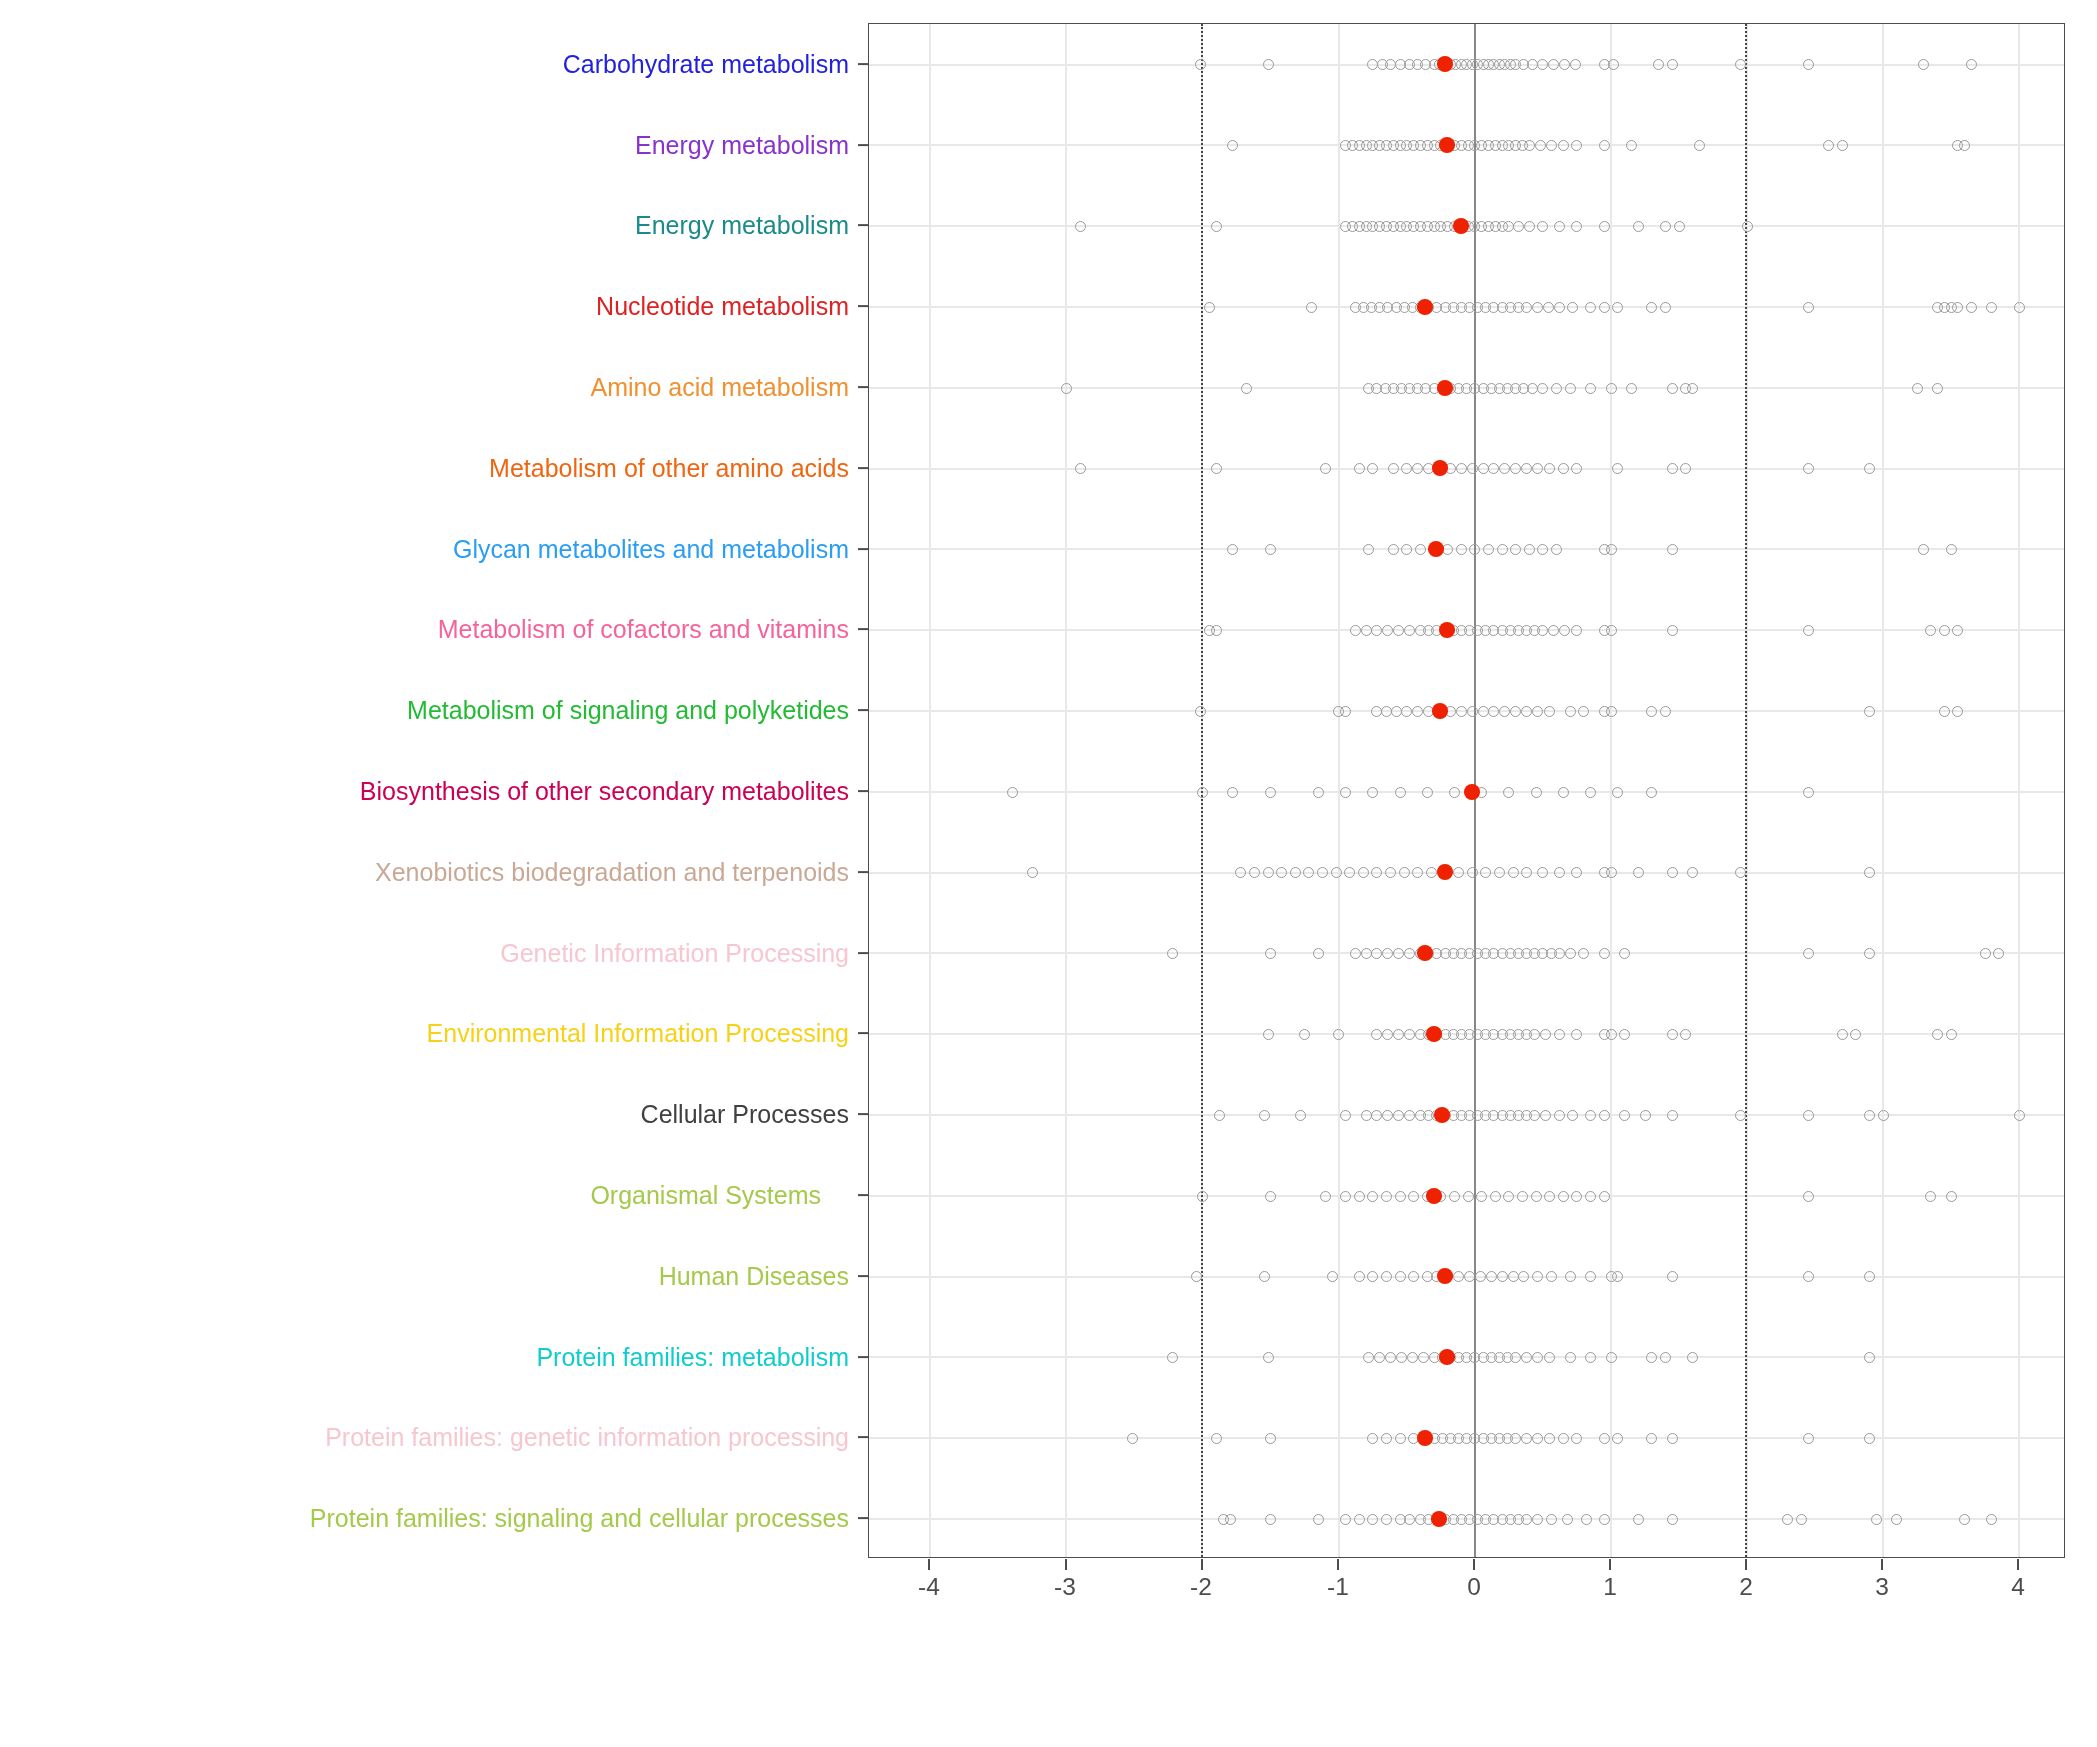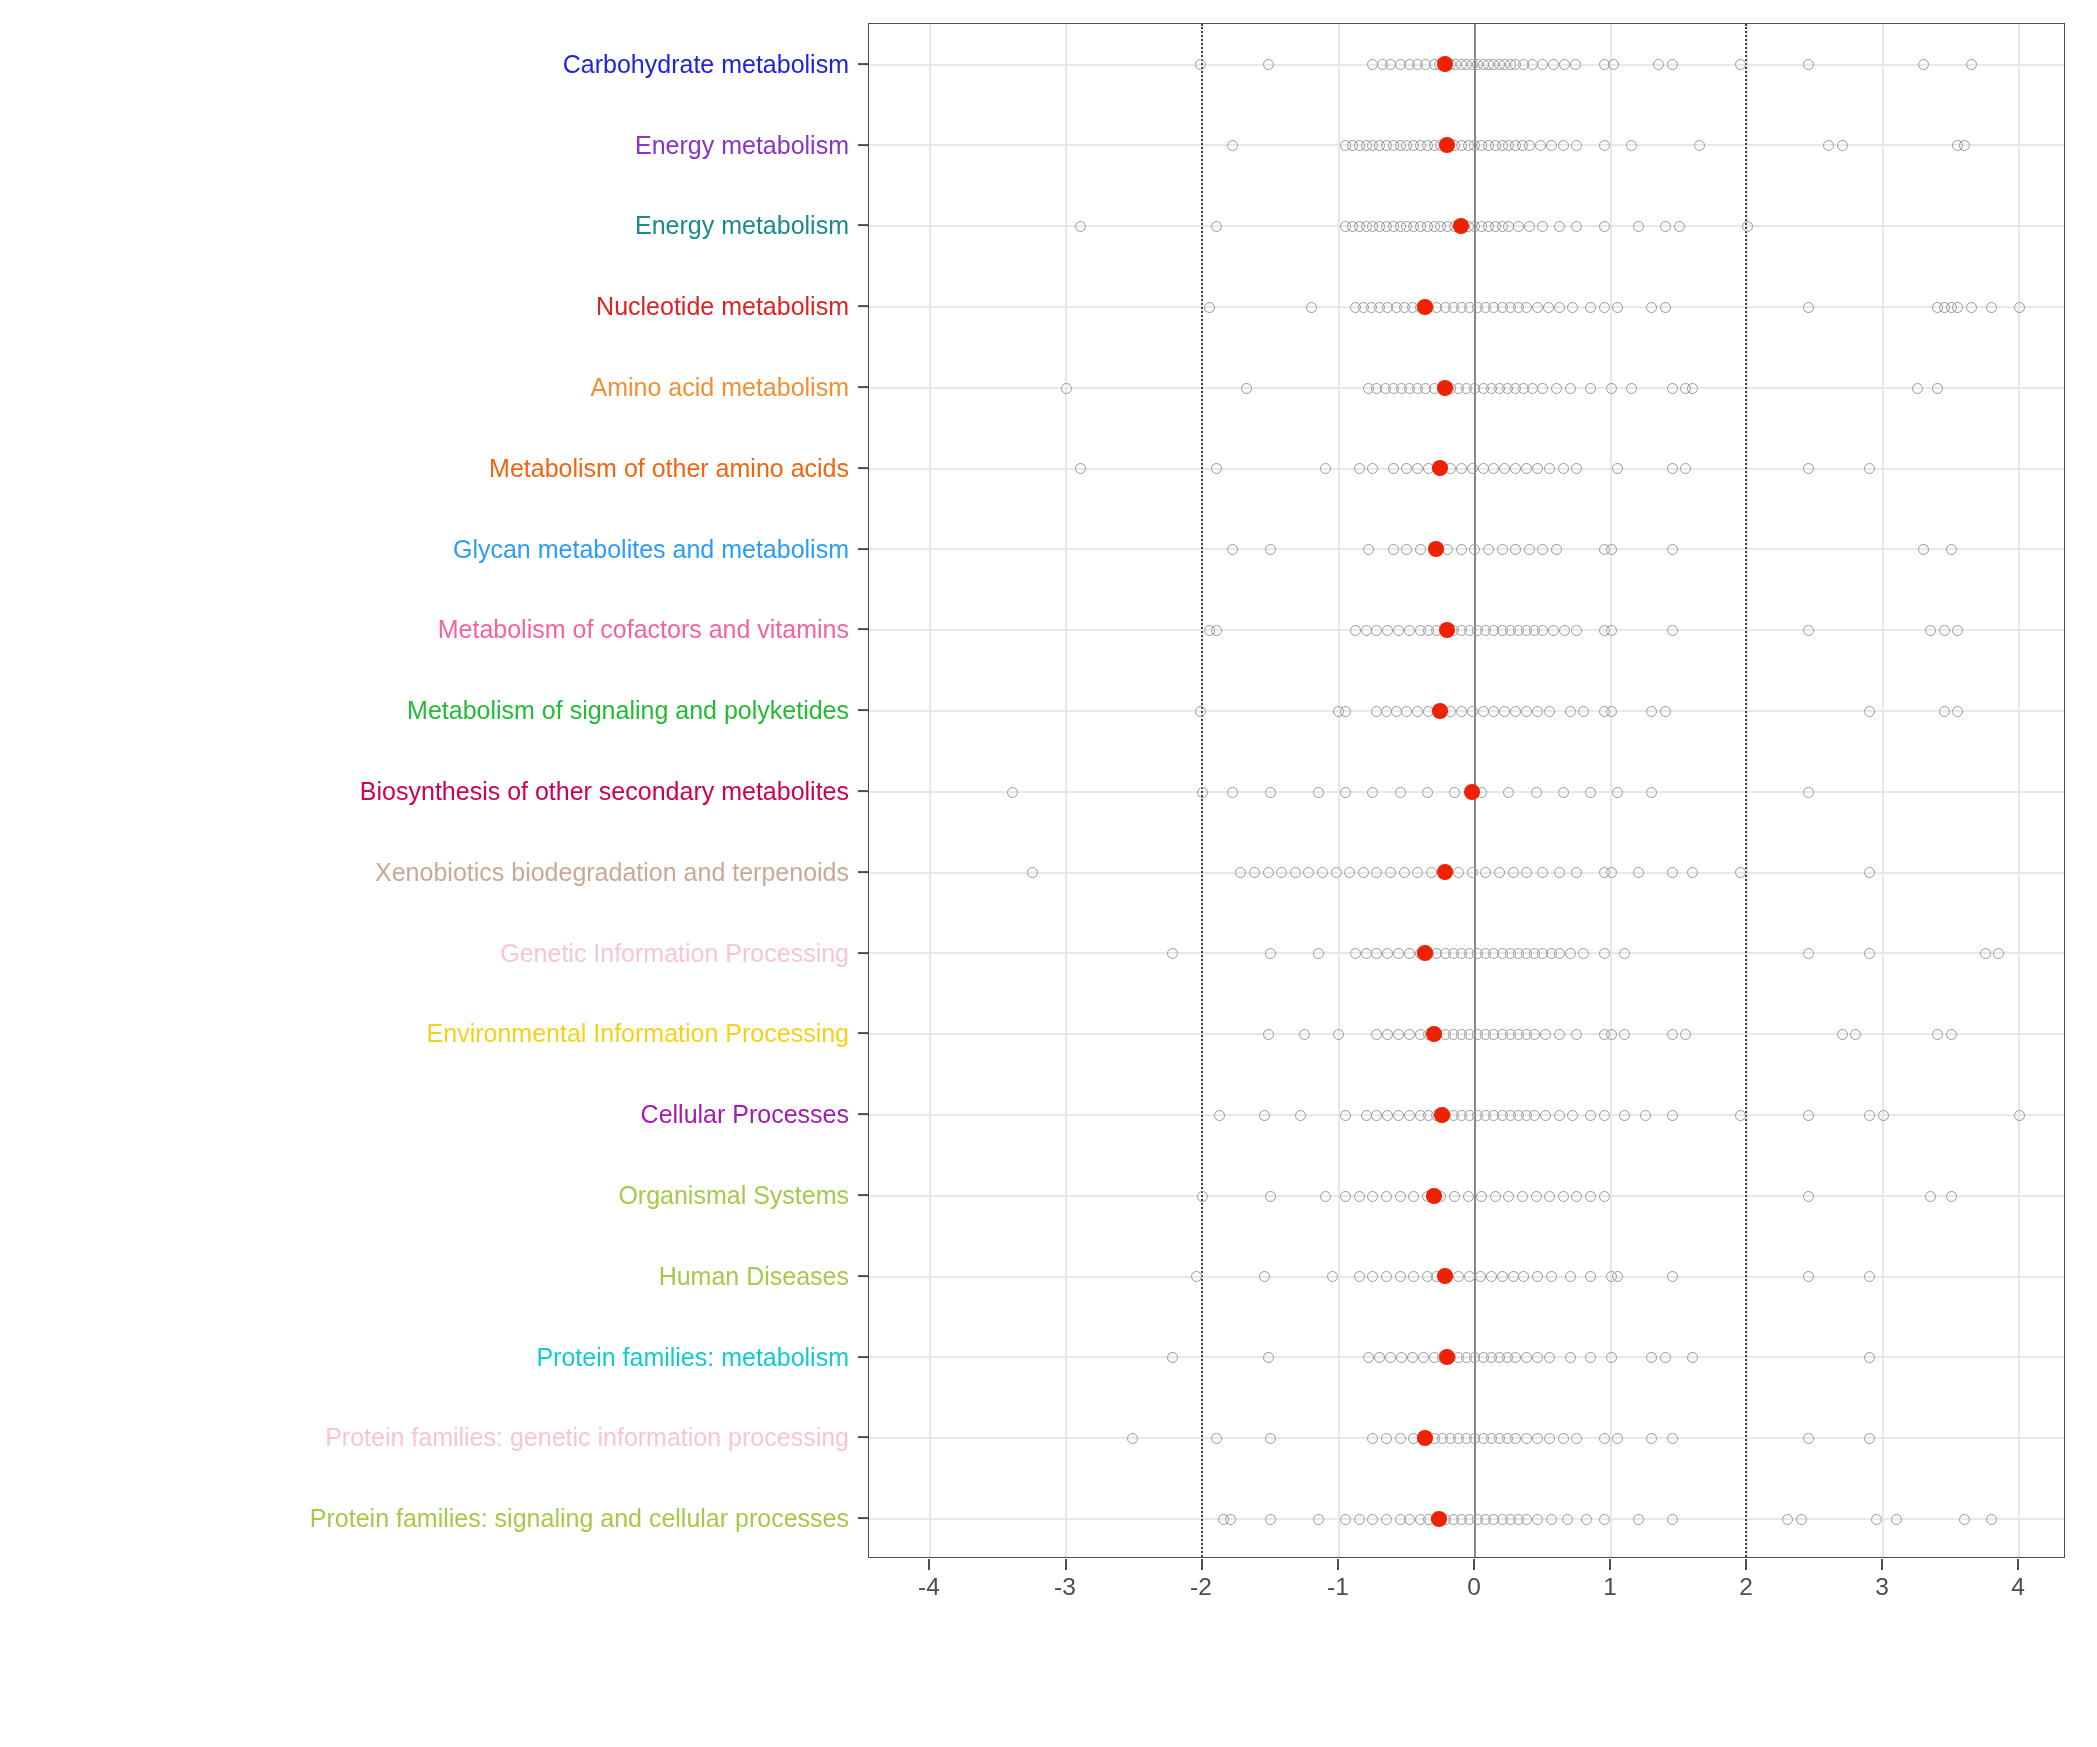--- a/index.html
+++ b/index.html
@@ -843,23 +843,23 @@
       <div class="ylabel" style="color: rgb(34, 187, 51); right: 1248px; top: 710px;">Metabolism of signaling and polyketides</div>
       <div class="ytick" style="top: 710px;"></div>
       <div class="ylabel" style="color: rgb(204, 0, 85); right: 1248px; top: 791px;">Biosynthesis of other secondary metabolites</div>
       <div class="ytick" style="top: 791px;"></div>
       <div class="ylabel" style="color: rgb(201, 168, 150); right: 1248px; top: 872px;">Xenobiotics biodegradation and terpenoids</div>
       <div class="ytick" style="top: 872px;"></div>
       <div class="ylabel" style="color: rgb(247, 198, 207); right: 1248px; top: 953px;">Genetic Information Processing</div>
       <div class="ytick" style="top: 953px;"></div>
       <div class="ylabel" style="color: rgb(247, 209, 23); right: 1248px; top: 1033px;">Environmental Information Processing</div>
       <div class="ytick" style="top: 1033px;"></div>
-      <div class="ylabel" style="color: #a21caf; right: 1248px; top: 1114px;">Cellular Processes</div>
+      <div class="ylabel" style="color: #404040; right: 1248px; top: 1114px;">Cellular Processes</div>
       <div class="ytick" style="top: 1114px;"></div>
-      <div class="ylabel" style="color: rgb(165, 201, 74); right: 1248px; top: 1195px;">Organismal Systems</div>
+      <div class="ylabel" style="color: rgb(165, 201, 74); right: 1276px; top: 1195px;">Organismal Systems</div>
       <div class="ytick" style="top: 1195px;"></div>
       <div class="ylabel" style="color: rgb(165, 201, 74); right: 1248px; top: 1276px;">Human Diseases</div>
       <div class="ytick" style="top: 1276px;"></div>
       <div class="ylabel" style="color: rgb(17, 204, 204); right: 1248px; top: 1357px;">Protein families: metabolism</div>
       <div class="ytick" style="top: 1357px;"></div>
       <div class="ylabel" style="color: rgb(247, 198, 207); right: 1248px; top: 1437px;">Protein families: genetic information processing</div>
       <div class="ytick" style="top: 1437px;"></div>
       <div class="ylabel" style="color: rgb(165, 201, 74); right: 1248px; top: 1518px;">Protein families: signaling and cellular processes</div>
       <div class="ytick" style="top: 1518px;"></div>
       <div class="xtick" style="left: 928px;"></div>

